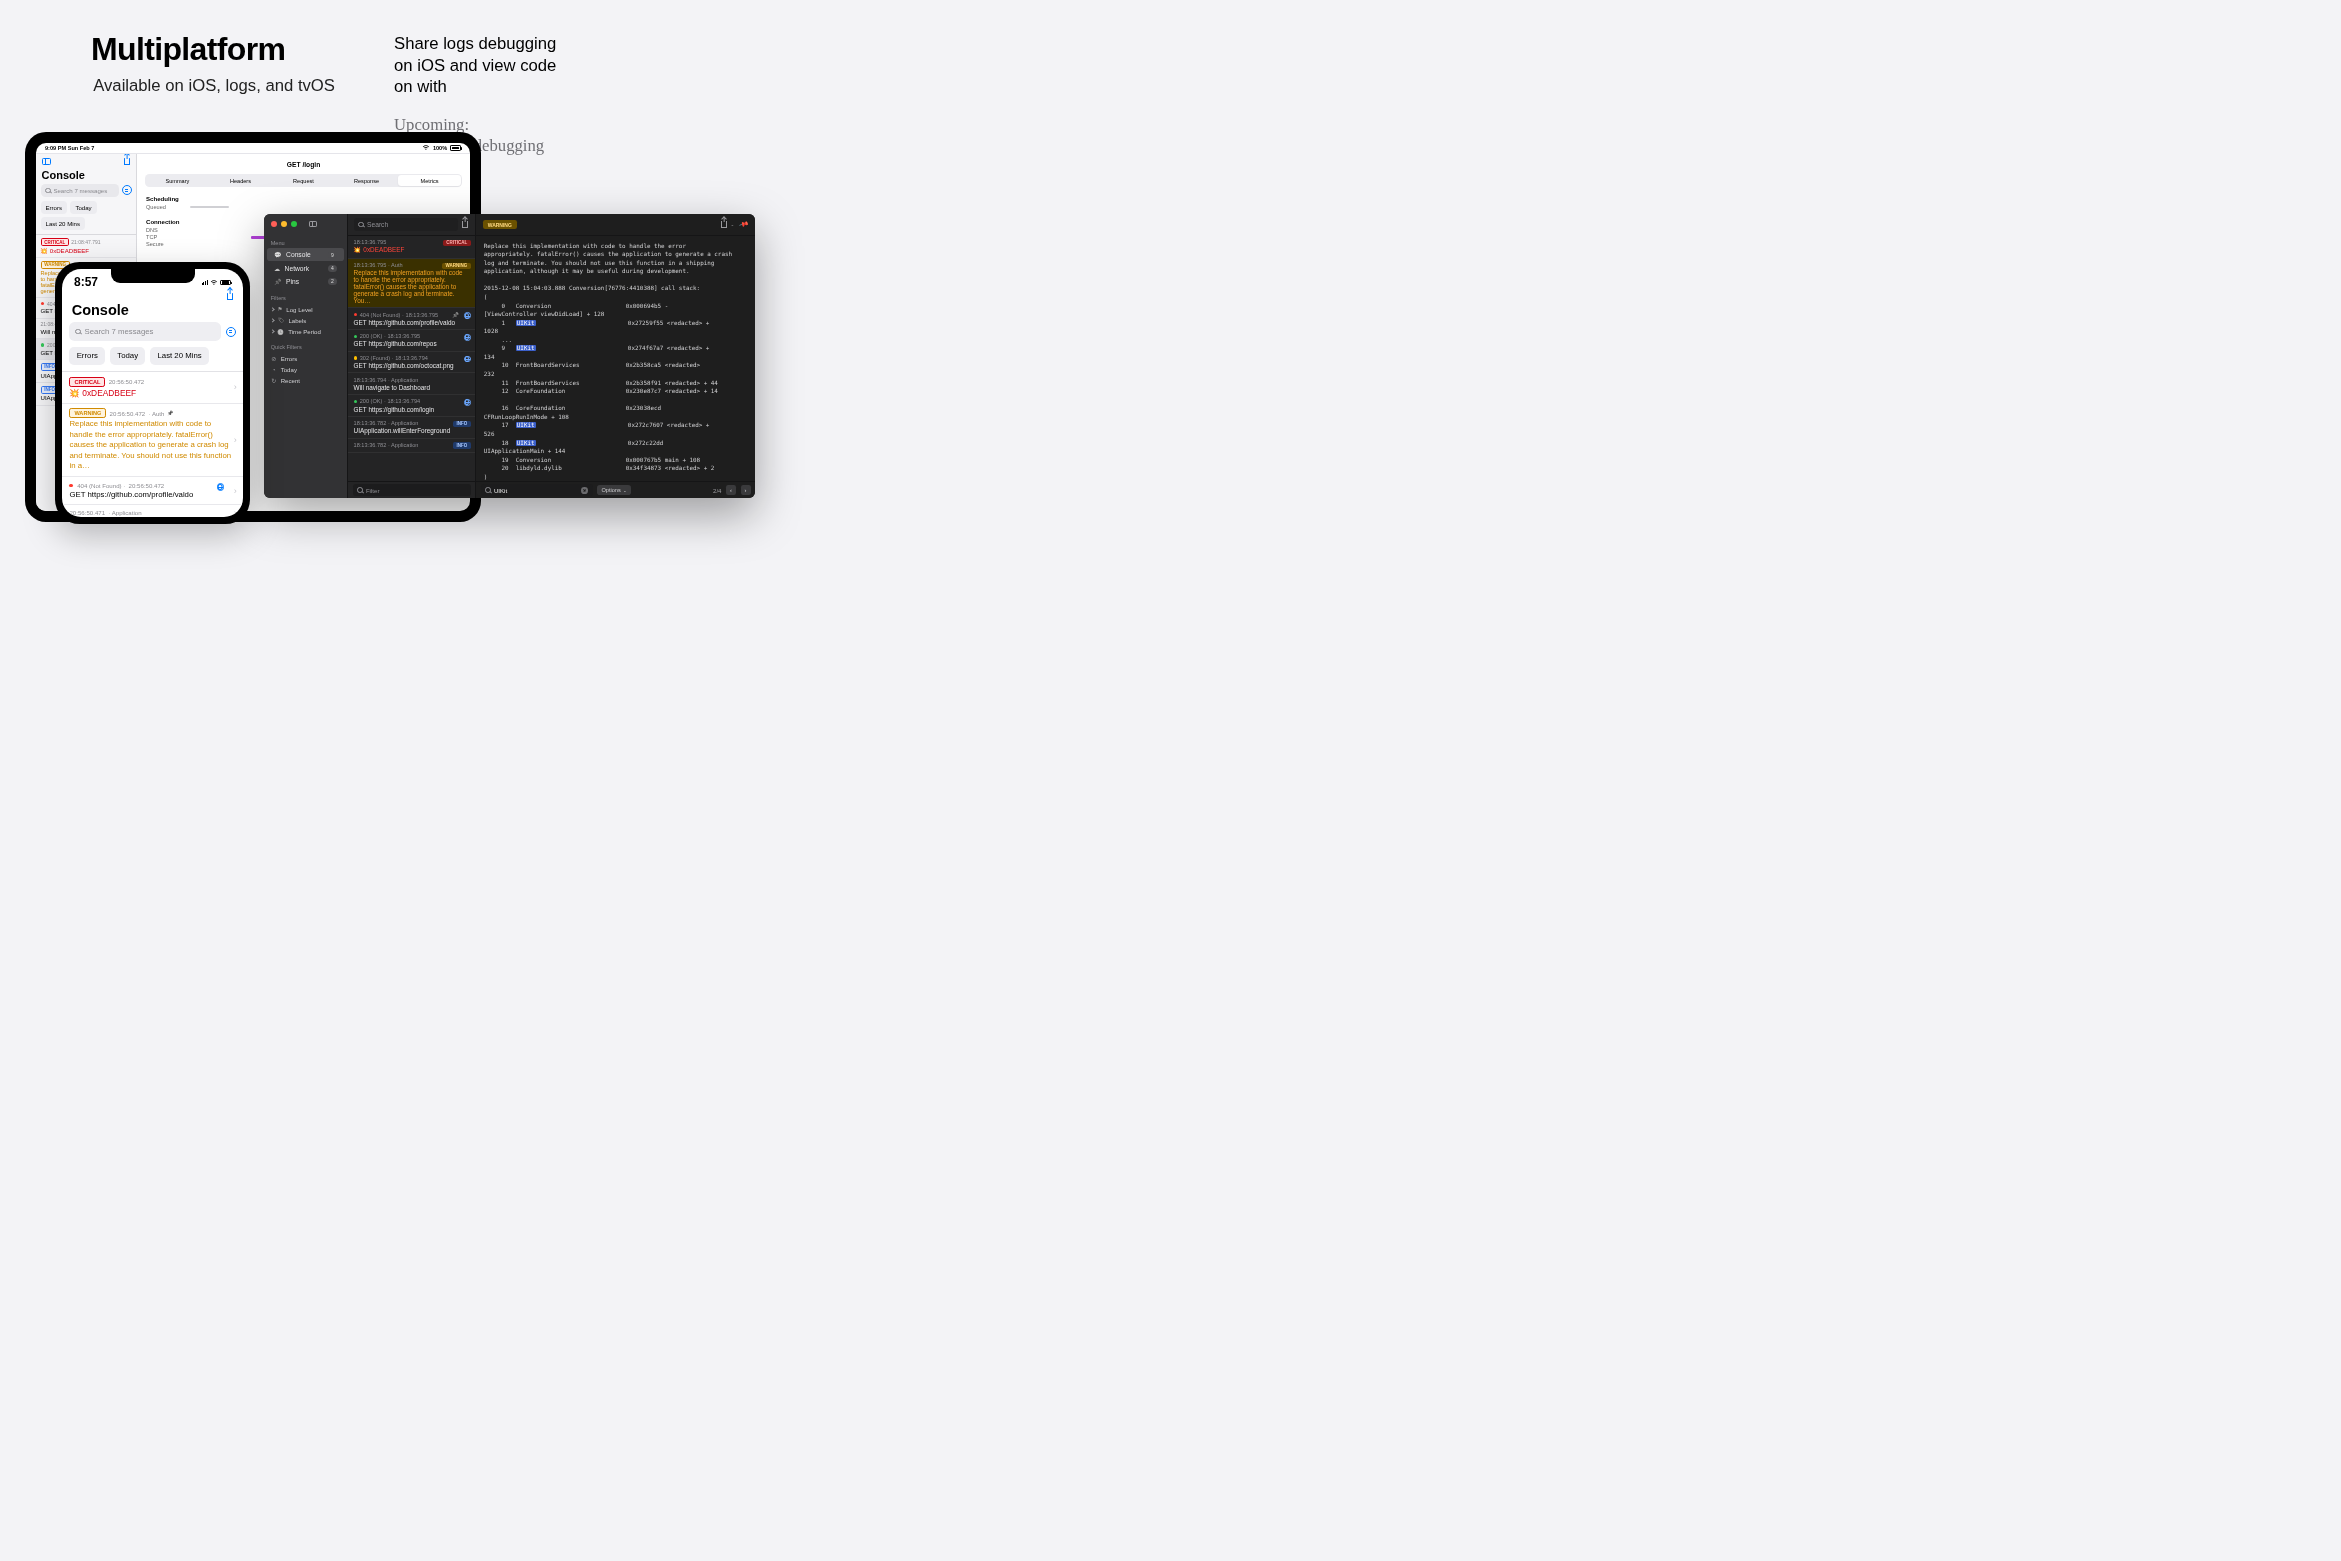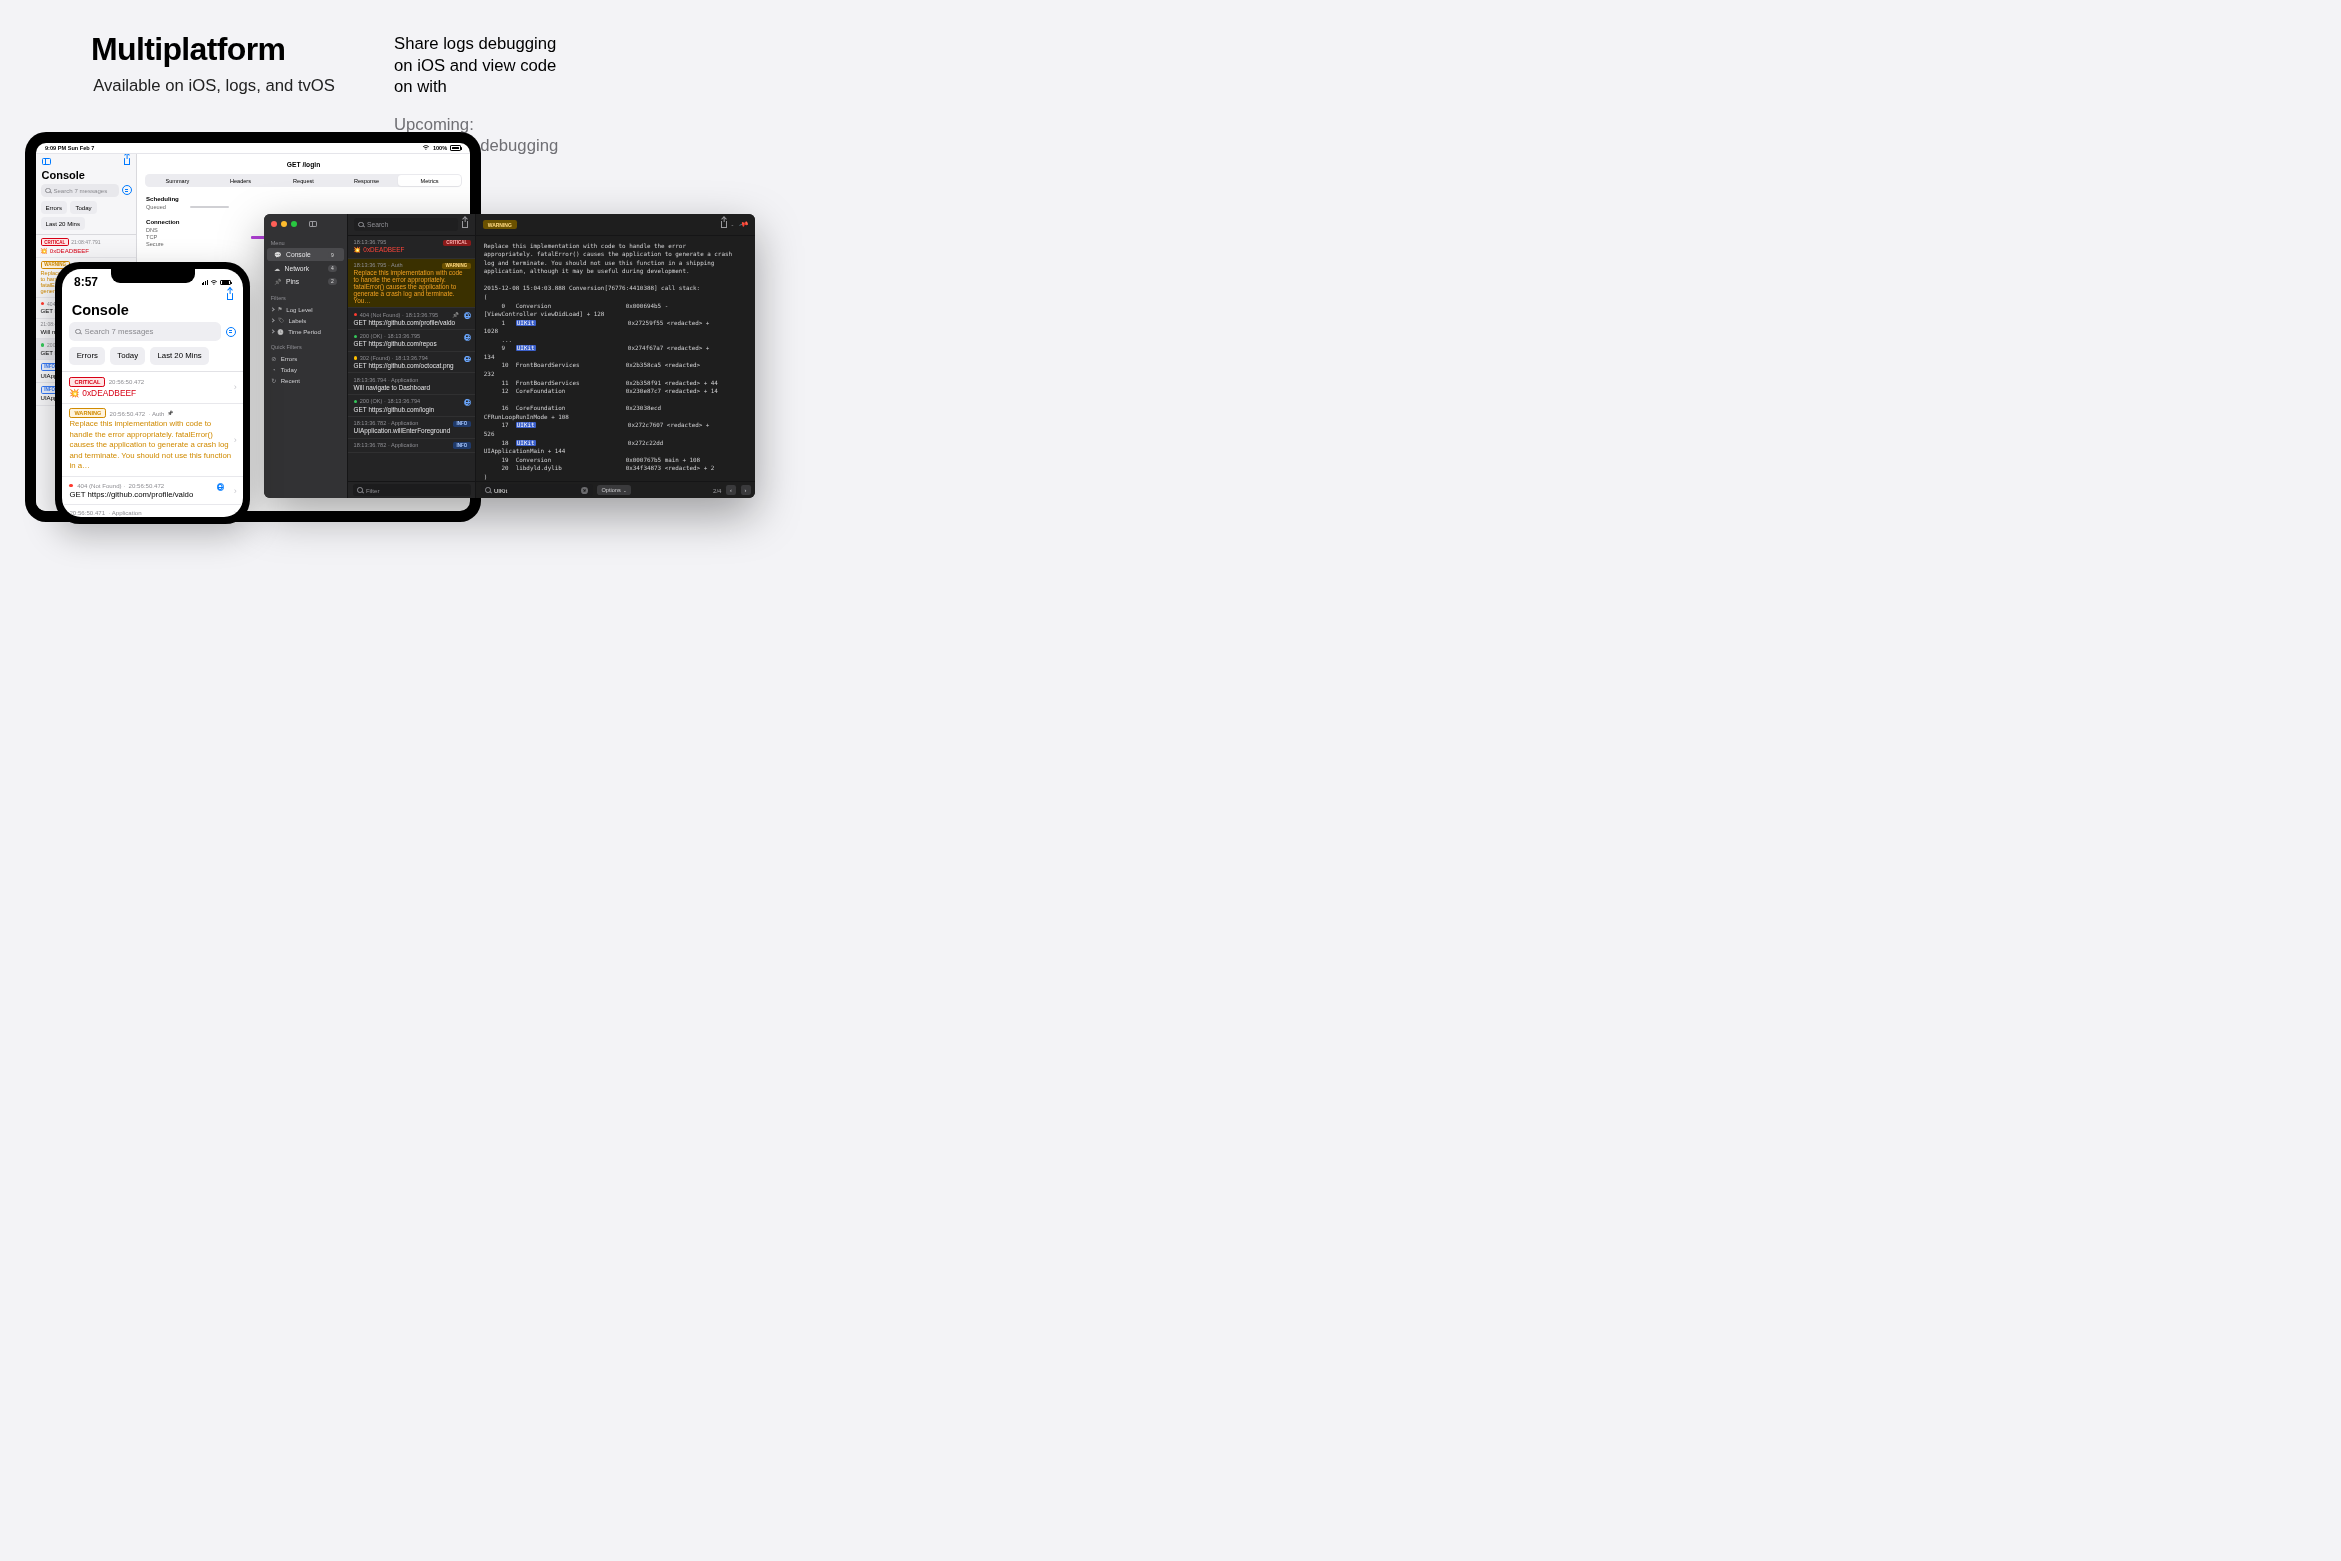--- a/index.html
+++ b/index.html
@@ -7,21 +7,21 @@
           --dark-text:#e5e5e7; --dark-muted:#8e8e93; --red:#ff3b30; --green:#34c759; --orange:#ff9500;
           --amber:#FFBF00;--warn-txt:#d08a00; --info-blue:#4a90e2; --dark-red-text:#ff453a; --dark-warn-text:#f0a020; }
   *{box-sizing:border-box;-webkit-font-smoothing:antialiased;}
   body{margin:0;background:var(--bg);width:781px;height:520px;overflow:hidden;
        font-family:-apple-system,BlinkMacSystemFont,"Segoe UI",Helvetica,Arial,sans-serif;color:#000;}
   
   .headline{position:absolute;left:45px;top:31px;margin-left:46px;}
   .headline h1{margin:0;font-size:32px;font-weight:700;letter-spacing:-0.02em;}
   .headline p{margin:7.8px 0 0 2.2px;font-size:16.7px;font-weight:400;color:#222;}
   .right-copy{position:absolute;left:394px;top:33px;font-size:16.7px;line-height:1.3;}
-  .right-copy .upcoming{margin-top:15.6px;color:#6f6f74;}
+  .right-copy .upcoming{margin-top:15.6px;color:#6f6f74;font-family:Liberation Serif, serif;}
   
   .ipad{position:absolute;left:25px;top:132px;width:456px;height:390px;background:#000;
         border-radius:21px;padding:11px;}
   .ipad-screen{background:#fff;border-radius:10px;width:100%;height:100%;overflow:hidden;position:relative;
                font-size:6.7px;color:#000;}
   .statusbar-ipad{display:flex;justify-content:space-between;align-items:center;padding:2.2px 9px;font-size:5.6px;font-weight:600;border-bottom:0.3px solid #e5e5ea;}
   .ipad-sidebar{width:101px;border-right:0.3px solid #d9d9dd;background:#f6f6f8;height:357px;overflow:hidden;}
   .ipad-sidebar-top{display:flex;justify-content:space-between;padding:3.3px 5.6px 2.2px 5.6px;align-items:center;}
   .icon-side{width:9px;height:6.7px;border:0.8px solid var(--ios-blue);border-radius:1.4px;position:relative;}
   .icon-side:after{content:"";position:absolute;left:2.2px;top:0;bottom:0;width:0.8px;background:var(--ios-blue);}

